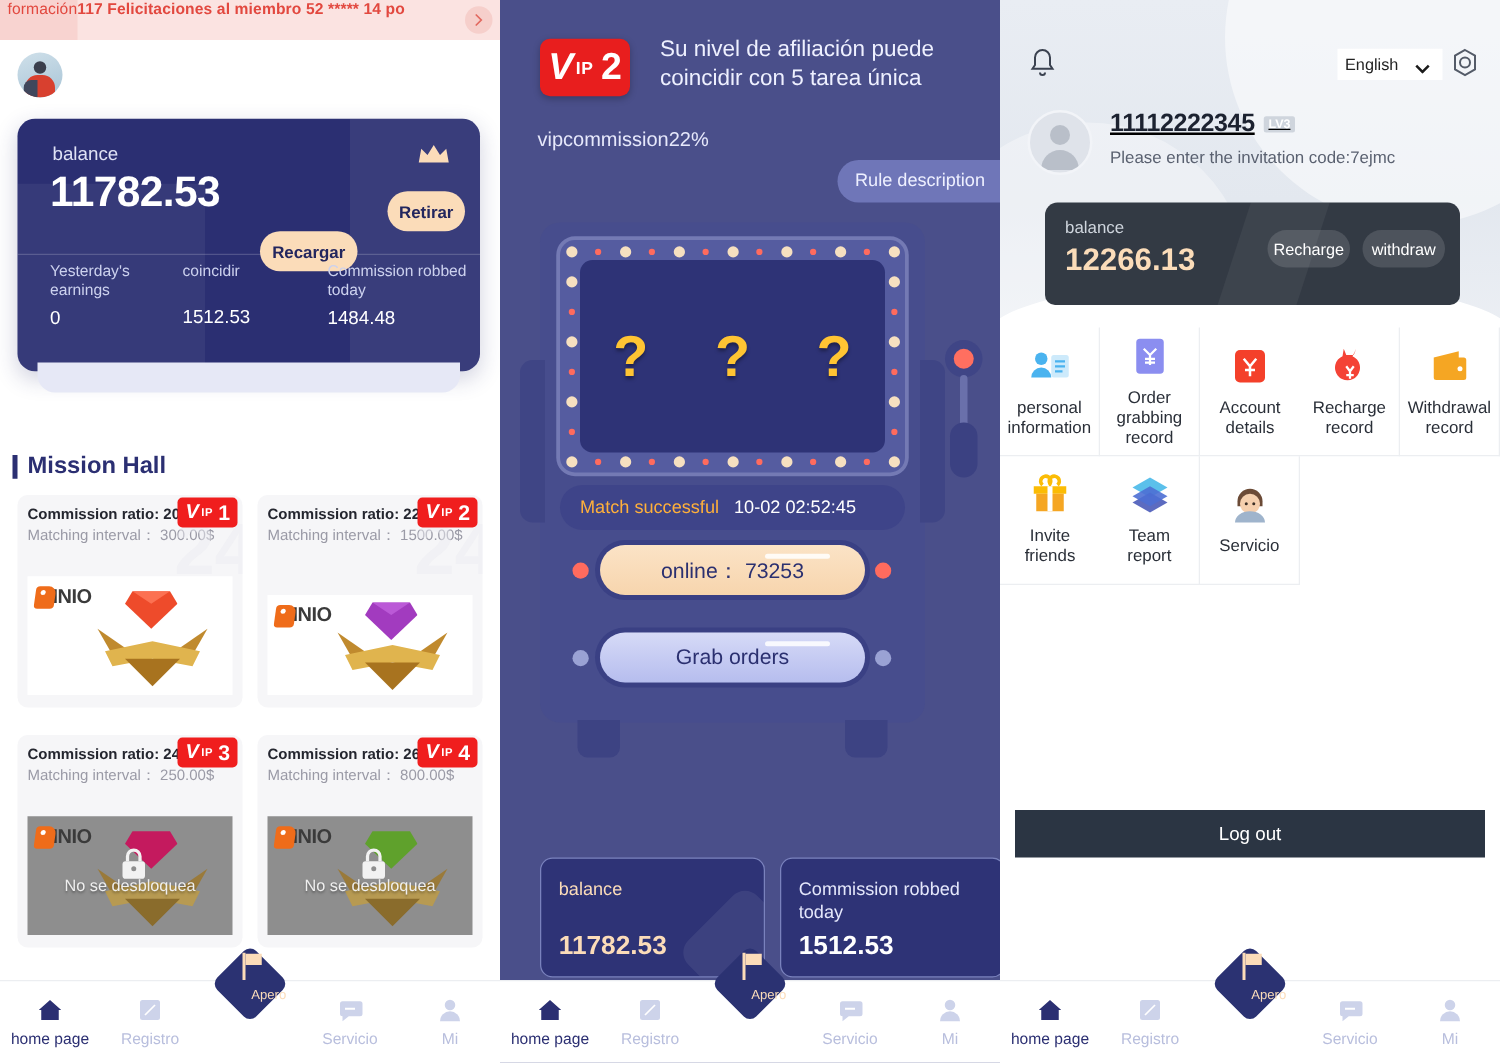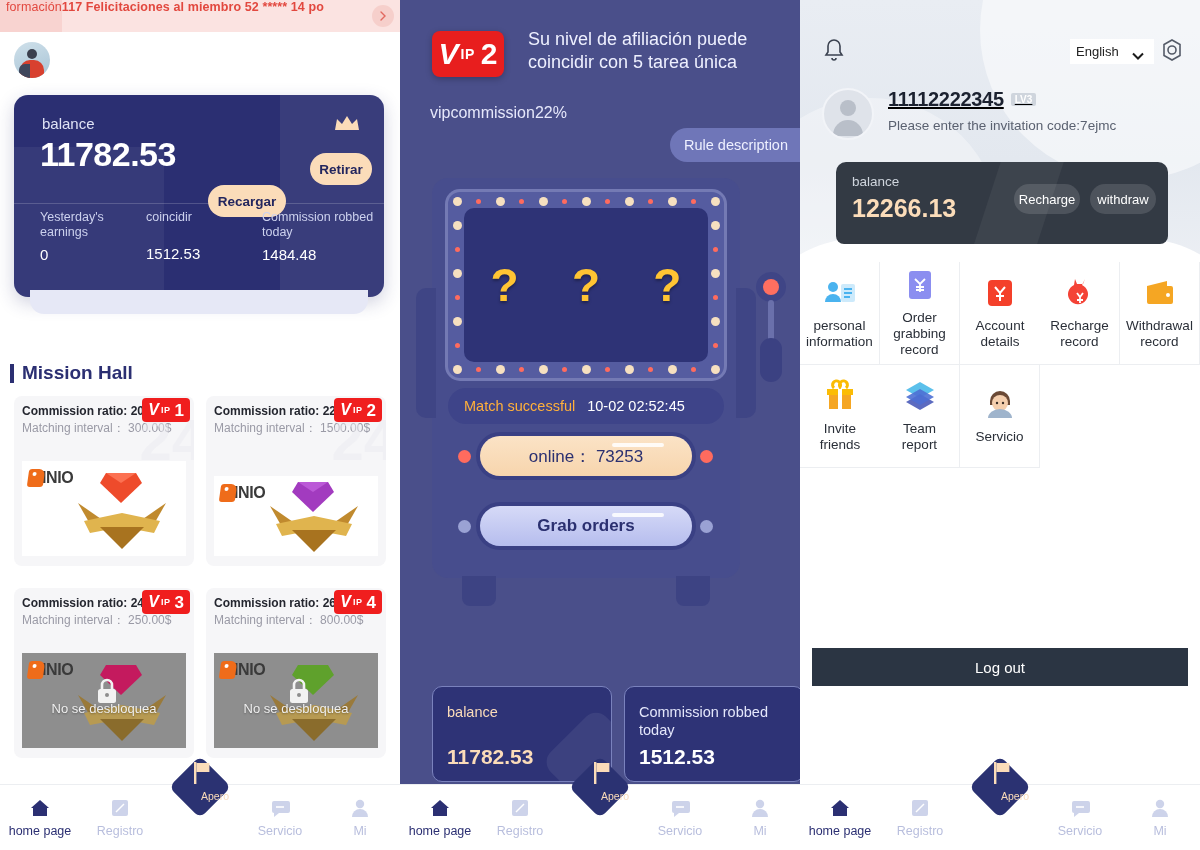--- a/index.html
+++ b/index.html
@@ -167,21 +167,21 @@
   }
   .match-bar .ok { font-size: 14.5px; color: #ffb03a; }
   .match-bar .ts { font-size: 14.5px; color: #ffffff; }
   .ctrl-btn {
     position: absolute; left: 48px; width: 212px; height: 40px; border-radius: 20px;
     display: flex; align-items: center; justify-content: center;
     font-size: 17px; color: #2b3070;
     box-shadow: 0 0 0 4px #3a4084;
   }
   #btn-online { top: 258px; background: linear-gradient(180deg,#fbe3c6,#f7d5ad); }
-  #btn-grab   { top: 328px; background: linear-gradient(180deg,#d6daf7,#b6bdee); font-weight: bold; }
+  #btn-grab   { top: 328px; background: linear-gradient(180deg,#d6daf7,#b6bdee); }
   .ctrl-btn .gloss { position:absolute; right:28px; top:7px; width:52px; height:4px; border-radius:2px; background:rgba(255,255,255,.85); }
   .knob { position:absolute; border-radius:50%; }
   .knob.red { width: 13px; height: 13px; background: #ff6b5e; }
   .knob.gray{ width: 13px; height: 13px; background: #9aa2d4; }
   .lever-ball { position: absolute; left: 356px; top: 272px; width: 30px; height: 30px; border-radius: 50%; background: #3f4586; display:flex;align-items:center;justify-content:center;}
   .lever-ball i { width: 16px; height: 16px; border-radius: 50%; background: #ff6f60; display:block;}
   .lever-rod { position: absolute; left: 368px; top: 300px; width: 6px; height: 44px; background: #6a70ab; border-radius: 3px;}
   .lever-grip { position: absolute; left: 360px; top: 338px; width: 22px; height: 44px; border-radius: 11px; background: #3b4182;}
   .tcard {
     position: absolute; top: 686px; width: 180px; height: 96px;

